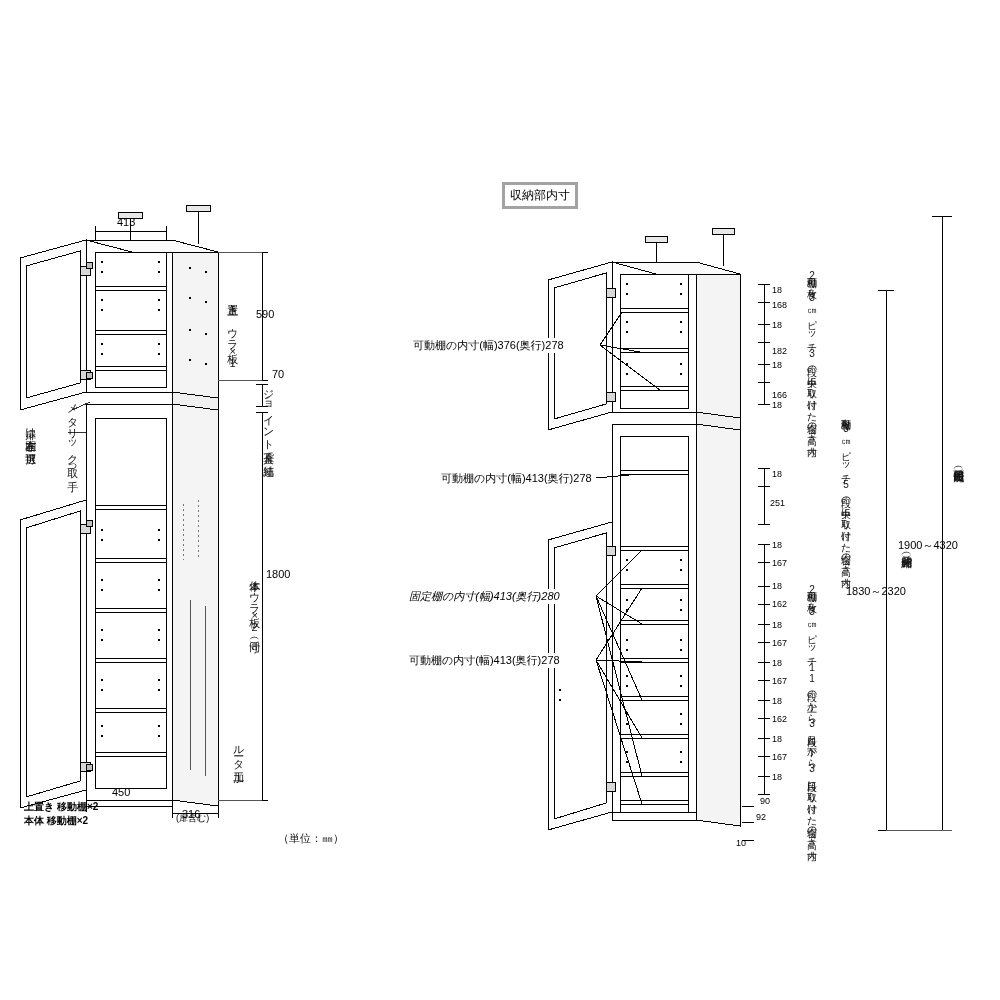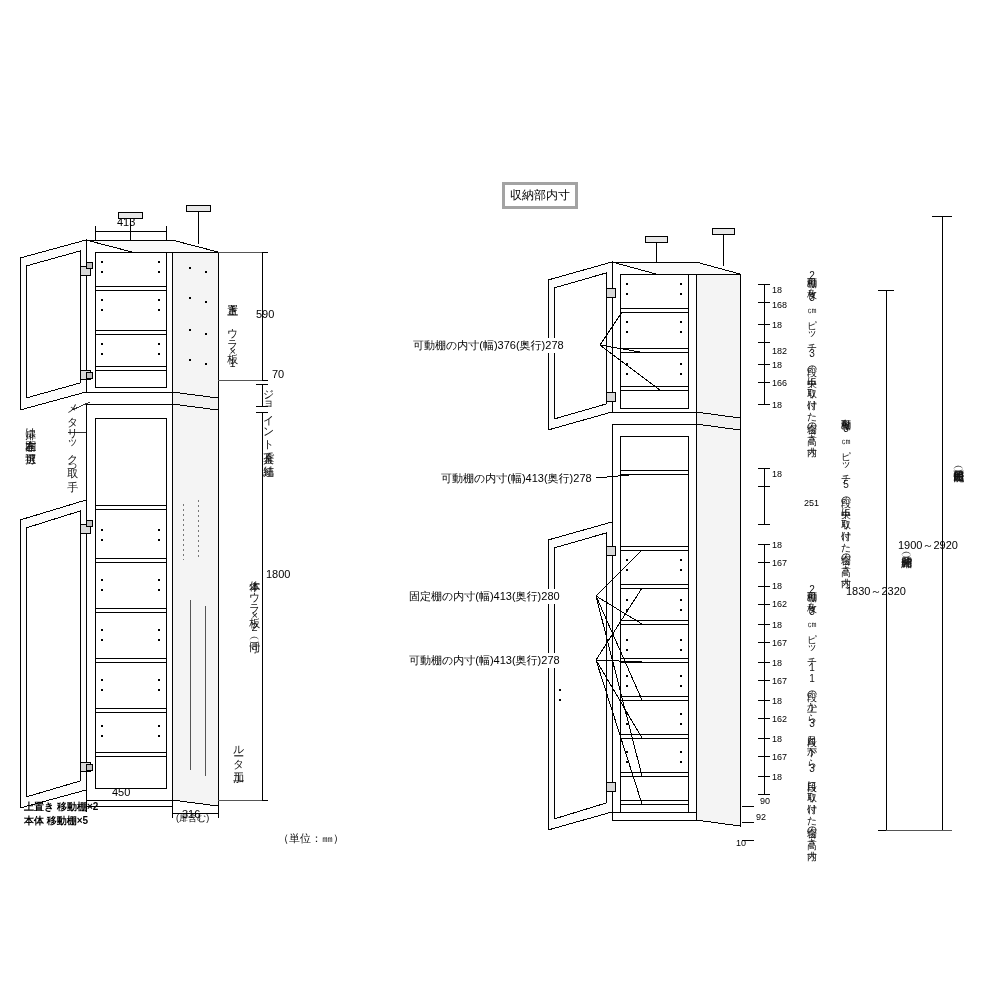--- a/index.html
+++ b/index.html
@@ -393,39 +393,39 @@
   <div class="abs tiny" style="left:176px; top:812px;">(扉含む)</div>
 
   <div class="abs vert" style="left:226px; top:296px; height:82px;">上置き　ウラ板×1</div>
   <div class="abs vert" style="left:262px; top:382px; height:110px;">ジョイント金具で連結</div>
   <div class="abs vert" style="left:66px; top:396px; height:74px;">メタリック取っ手</div>
   <div class="abs vert" style="left:24px; top:420px; height:96px;">扉は左右開き選択可</div>
   <div class="abs vert" style="left:248px; top:572px; height:140px;">本体 ウラ板×2（同寸）</div>
   <div class="abs vert" style="left:232px; top:738px; height:60px;">ルータ加工</div>
 
   <div class="abs small bold" style="left:24px; top:800px;">上置き 移動棚×2</div>
-  <div class="abs small bold" style="left:24px; top:814px;">本体 移動棚×5</div>
+  <div class="abs small bold" style="left:24px; top:814px;">本体 移動棚×2</div>
 
   <div class="abs txt" style="left:278px; top:832px;">（単位：㎜）</div>
 
   <div class="abs lbl-box" style="left:412px; top:338px;">可動棚の内寸(幅)376(奥行)278</div>
   <div class="abs lbl-box" style="left:440px; top:471px;">可動棚の内寸(幅)413(奥行)278</div>
-  <div class="abs lbl-box" style="left:408px; top:589px;">固定棚の内寸(幅)413(奥行)280</div>
+  <div class="abs lbl-box" style="left:408px; top:589px;font-style:italic;">固定棚の内寸(幅)413(奥行)280</div>
   <div class="abs lbl-box" style="left:408px; top:653px;">可動棚の内寸(幅)413(奥行)278</div>
 
   <div class="abs tiny" style="left:772px; top:285px;">18</div>
   <div class="abs tiny" style="left:772px; top:300px;">168</div>
   <div class="abs tiny" style="left:772px; top:320px;">18</div>
   <div class="abs tiny" style="left:772px; top:338px;margin-top:8px;">182</div>
   <div class="abs tiny" style="left:772px; top:360px;">18</div>
-  <div class="abs tiny" style="left:772px; top:378px;">166</div>
+  <div class="abs tiny" style="left:772px; top:390px;">166</div>
   <div class="abs tiny" style="left:772px; top:400px;">18</div>
 
   <div class="abs tiny" style="left:772px; top:469px;">18</div>
-  <div class="abs tiny" style="left:804px; top:498px;">251</div>
+  <div class="abs tiny" style="left:770px; top:498px;">251</div>
 
   <div class="abs tiny" style="left:772px; top:540px;">18</div>
   <div class="abs tiny" style="left:772px; top:558px;">167</div>
   <div class="abs tiny" style="left:772px; top:581px;">18</div>
   <div class="abs tiny" style="left:772px; top:599px;">162</div>
   <div class="abs tiny" style="left:772px; top:620px;">18</div>
   <div class="abs tiny" style="left:772px; top:638px;">167</div>
   <div class="abs tiny" style="left:772px; top:658px;">18</div>
   <div class="abs tiny" style="left:772px; top:676px;">167</div>
   <div class="abs tiny" style="left:772px; top:696px;">18</div>
@@ -436,18 +436,18 @@
 
   <div class="abs tiny" style="left:744px; top:796px;padding-left:16px;">90</div>
   <div class="abs tiny" style="left:756px; top:812px;">92</div>
   <div class="abs tiny" style="left:736px; top:838px;">10</div>
 
   <div class="abs vert" style="left:806px; top:270px; height:150px; font-size:10px;">可動棚2枚を3㎝ピッチ3段の中央に取り付けた場合の高さ内寸</div>
   <div class="abs vert" style="left:840px; top:412px; height:180px; font-size:10px;">可動棚を3㎝ピッチ5段の中央に取り付けた場合の高さ内寸</div>
   <div class="abs vert" style="left:806px; top:584px; height:250px; font-size:10px;">可動棚2枚を3㎝ピッチ11段の上から3段目と下から3段目に取り付けた場合の高さ内寸</div>
 
   <div class="abs vert" style="left:952px; top:462px; height:88px; font-size:11px;">（使用可能範囲）</div>
-  <div class="abs" style="left:898px; top:538px; font-size:11px; white-space:pre;">1900～2920</div>
+  <div class="abs" style="left:898px; top:538px; font-size:11px; white-space:pre;">1900～4320</div>
 
   <div class="abs vert" style="left:900px; top:548px; height:80px; font-size:11px;">（伸縮範囲）</div>
   <div class="abs" style="left:846px; top:584px; font-size:11px; white-space:pre;">1830～2320</div>
 
 </div>
 
 </body></html>

